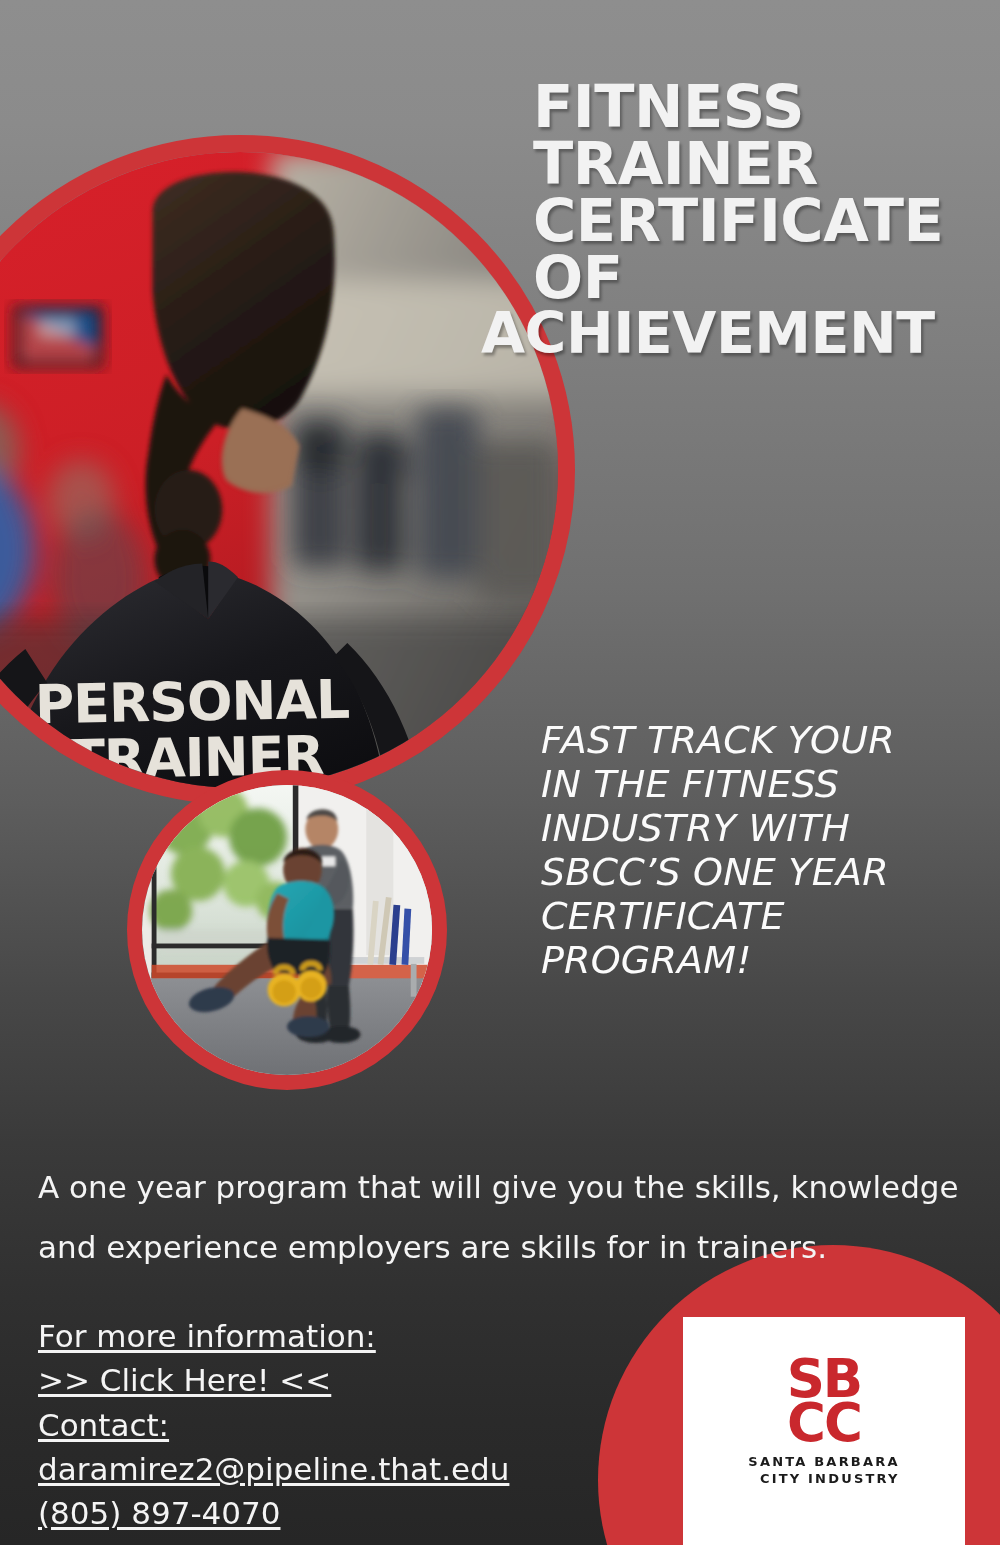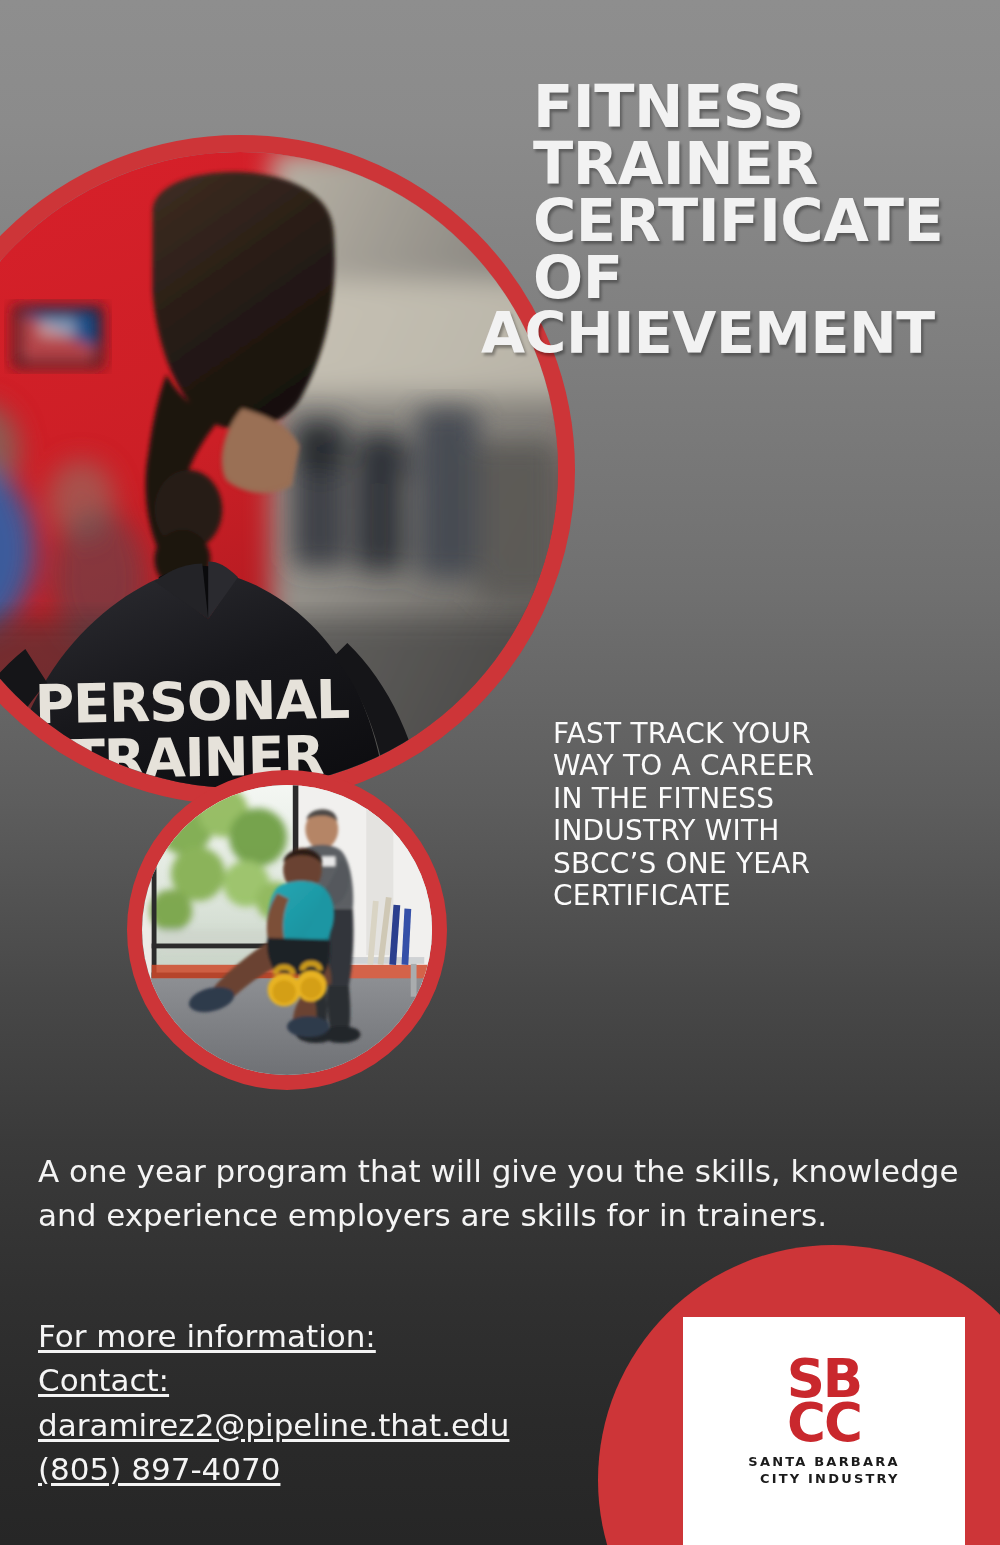--- a/index.html
+++ b/index.html
@@ -77,48 +77,49 @@
   }
   .headline .ln { display: block; white-space: nowrap; }
   .headline .ln-achievement {
     margin-left: -52px;
     font-size: 57px;
   }
 
   
   .subhead {
     position: absolute;
-    left: 553px;
+    left: 541px;
     top: 718px;
     width: 400px;
     z-index: 6;
     color: #fbfbfb;
     font-family: "DejaVu Sans", sans-serif;
     font-weight: 400;
-    font-size: 28px;
+    font-size: 38px;
     line-height: 1.16;
     letter-spacing: 0.2px;
     text-transform: uppercase;
+    font-style: italic;
   }
   .subhead .ln { display: block; white-space: nowrap; }
 
   
   .description {
     position: absolute;
     left: 38px;
     top: 1118px;
     width: 915px;
     z-index: 6;
     color: #f4f4f4;
     font-family: "DejaVu Sans", sans-serif;
     font-weight: 400;
     font-size: 31px;
     line-height: 1.42;
   }
-  .description .ln { display: block; white-space: nowrap; }
+  .description .ln { display: block; white-space: nowrap; margin-top: 16px; }
 
   
   .contact-block {
     position: absolute;
     left: 38px;
     top: 1314px;
     width: 560px;
     z-index: 6;
     color: #f4f4f4;
     font-family: "DejaVu Sans", sans-serif;
@@ -411,34 +412,35 @@
   <h1 class="headline">
     <span class="ln">FITNESS</span>
     <span class="ln">TRAINER</span>
     <span class="ln">CERTIFICATE</span>
     <span class="ln">OF</span>
     <span class="ln ln-achievement">ACHIEVEMENT</span>
   </h1>
 
   <div class="subhead">
     <span class="ln">FAST TRACK YOUR</span>
-    <span class="ln">WAY TO A CAREER</span>
     <span class="ln">IN THE FITNESS</span>
     <span class="ln">INDUSTRY WITH</span>
     <span class="ln">SBCC’S ONE YEAR</span>
     <span class="ln">CERTIFICATE</span>
+    <span class="ln">PROGRAM!</span>
   </div>
 
   <p class="description">
     <span class="ln">A one year program that will give you the skills, knowledge</span>
     <span class="ln">and experience employers are skills for in trainers.</span>
   </p>
 
   <div class="contact-block">
     <span class="ln">For more information:</span>
+    <a class="ln" href="#">&gt;&gt; Click Here! &lt;&lt;</a>
     <span class="gap"></span>
     <span class="ln">Contact:</span>
     <a class="ln" href="#">daramirez2@pipeline.that.edu</a>
     <a class="ln" href="#">(805) 897-4070</a>
   </div>
 
   <div class="logo-circle"></div>
   <div class="logo-card">
     <div class="logo-mark">
       <span>SB</span>

